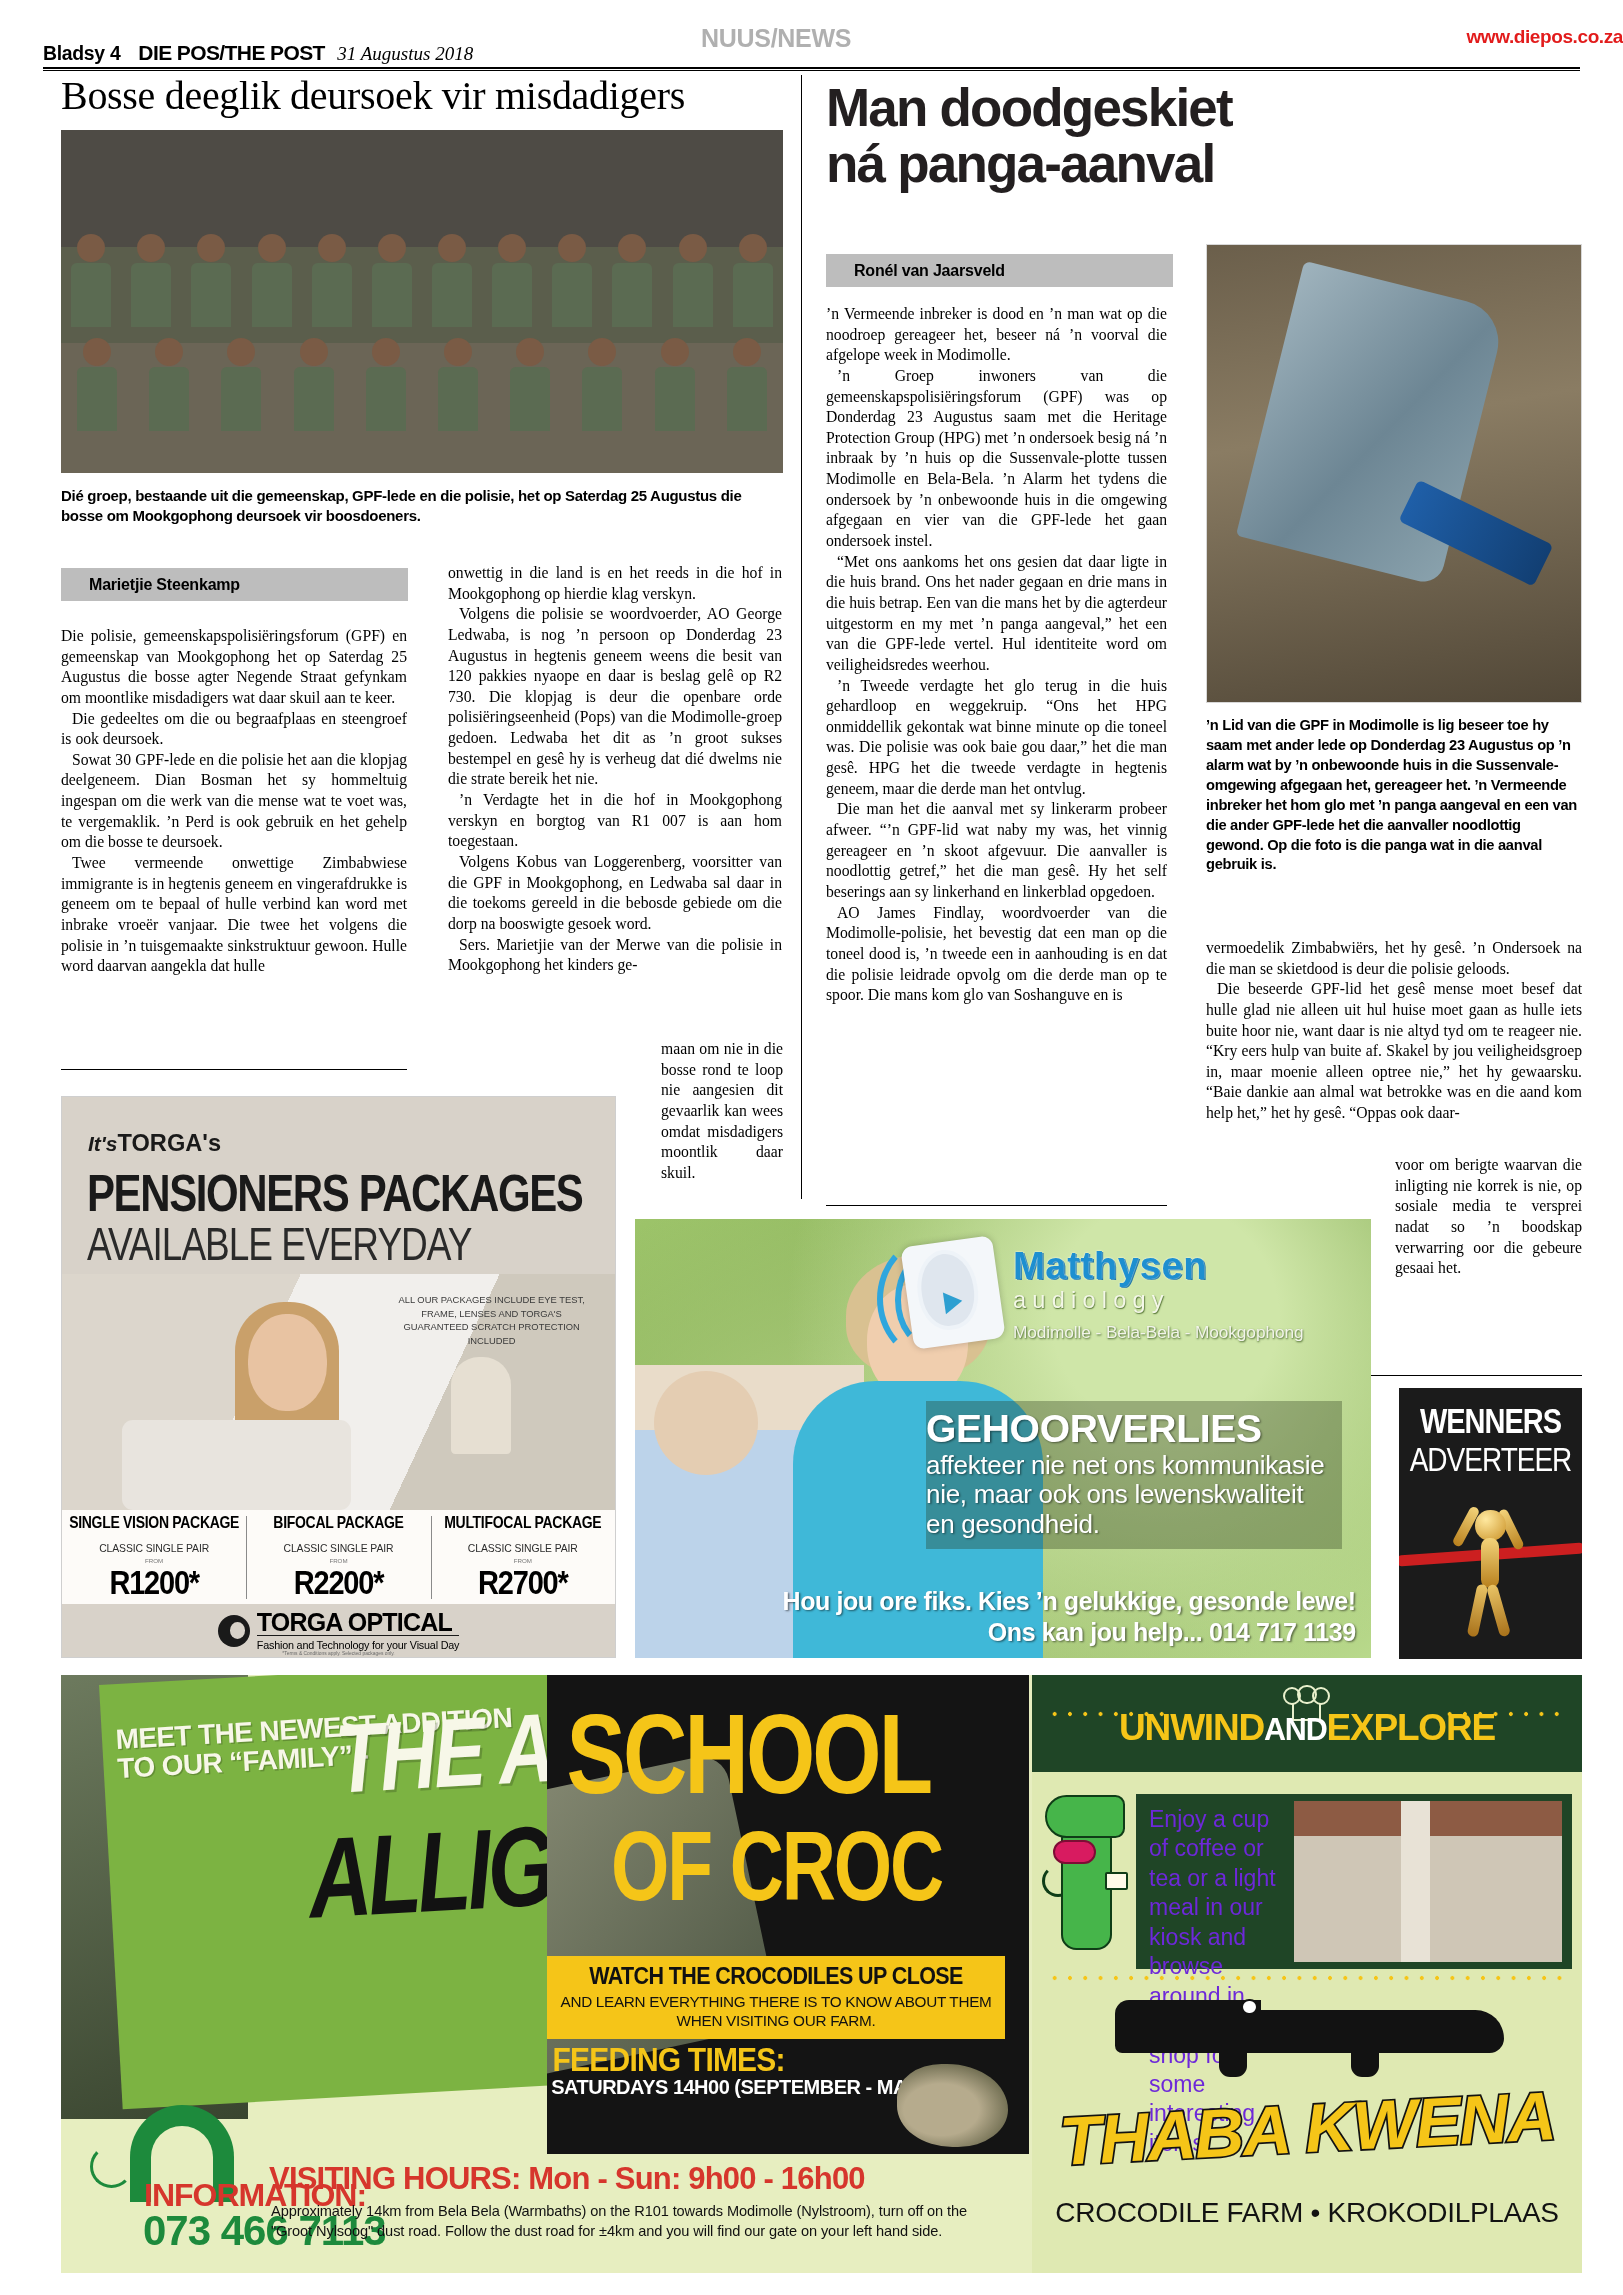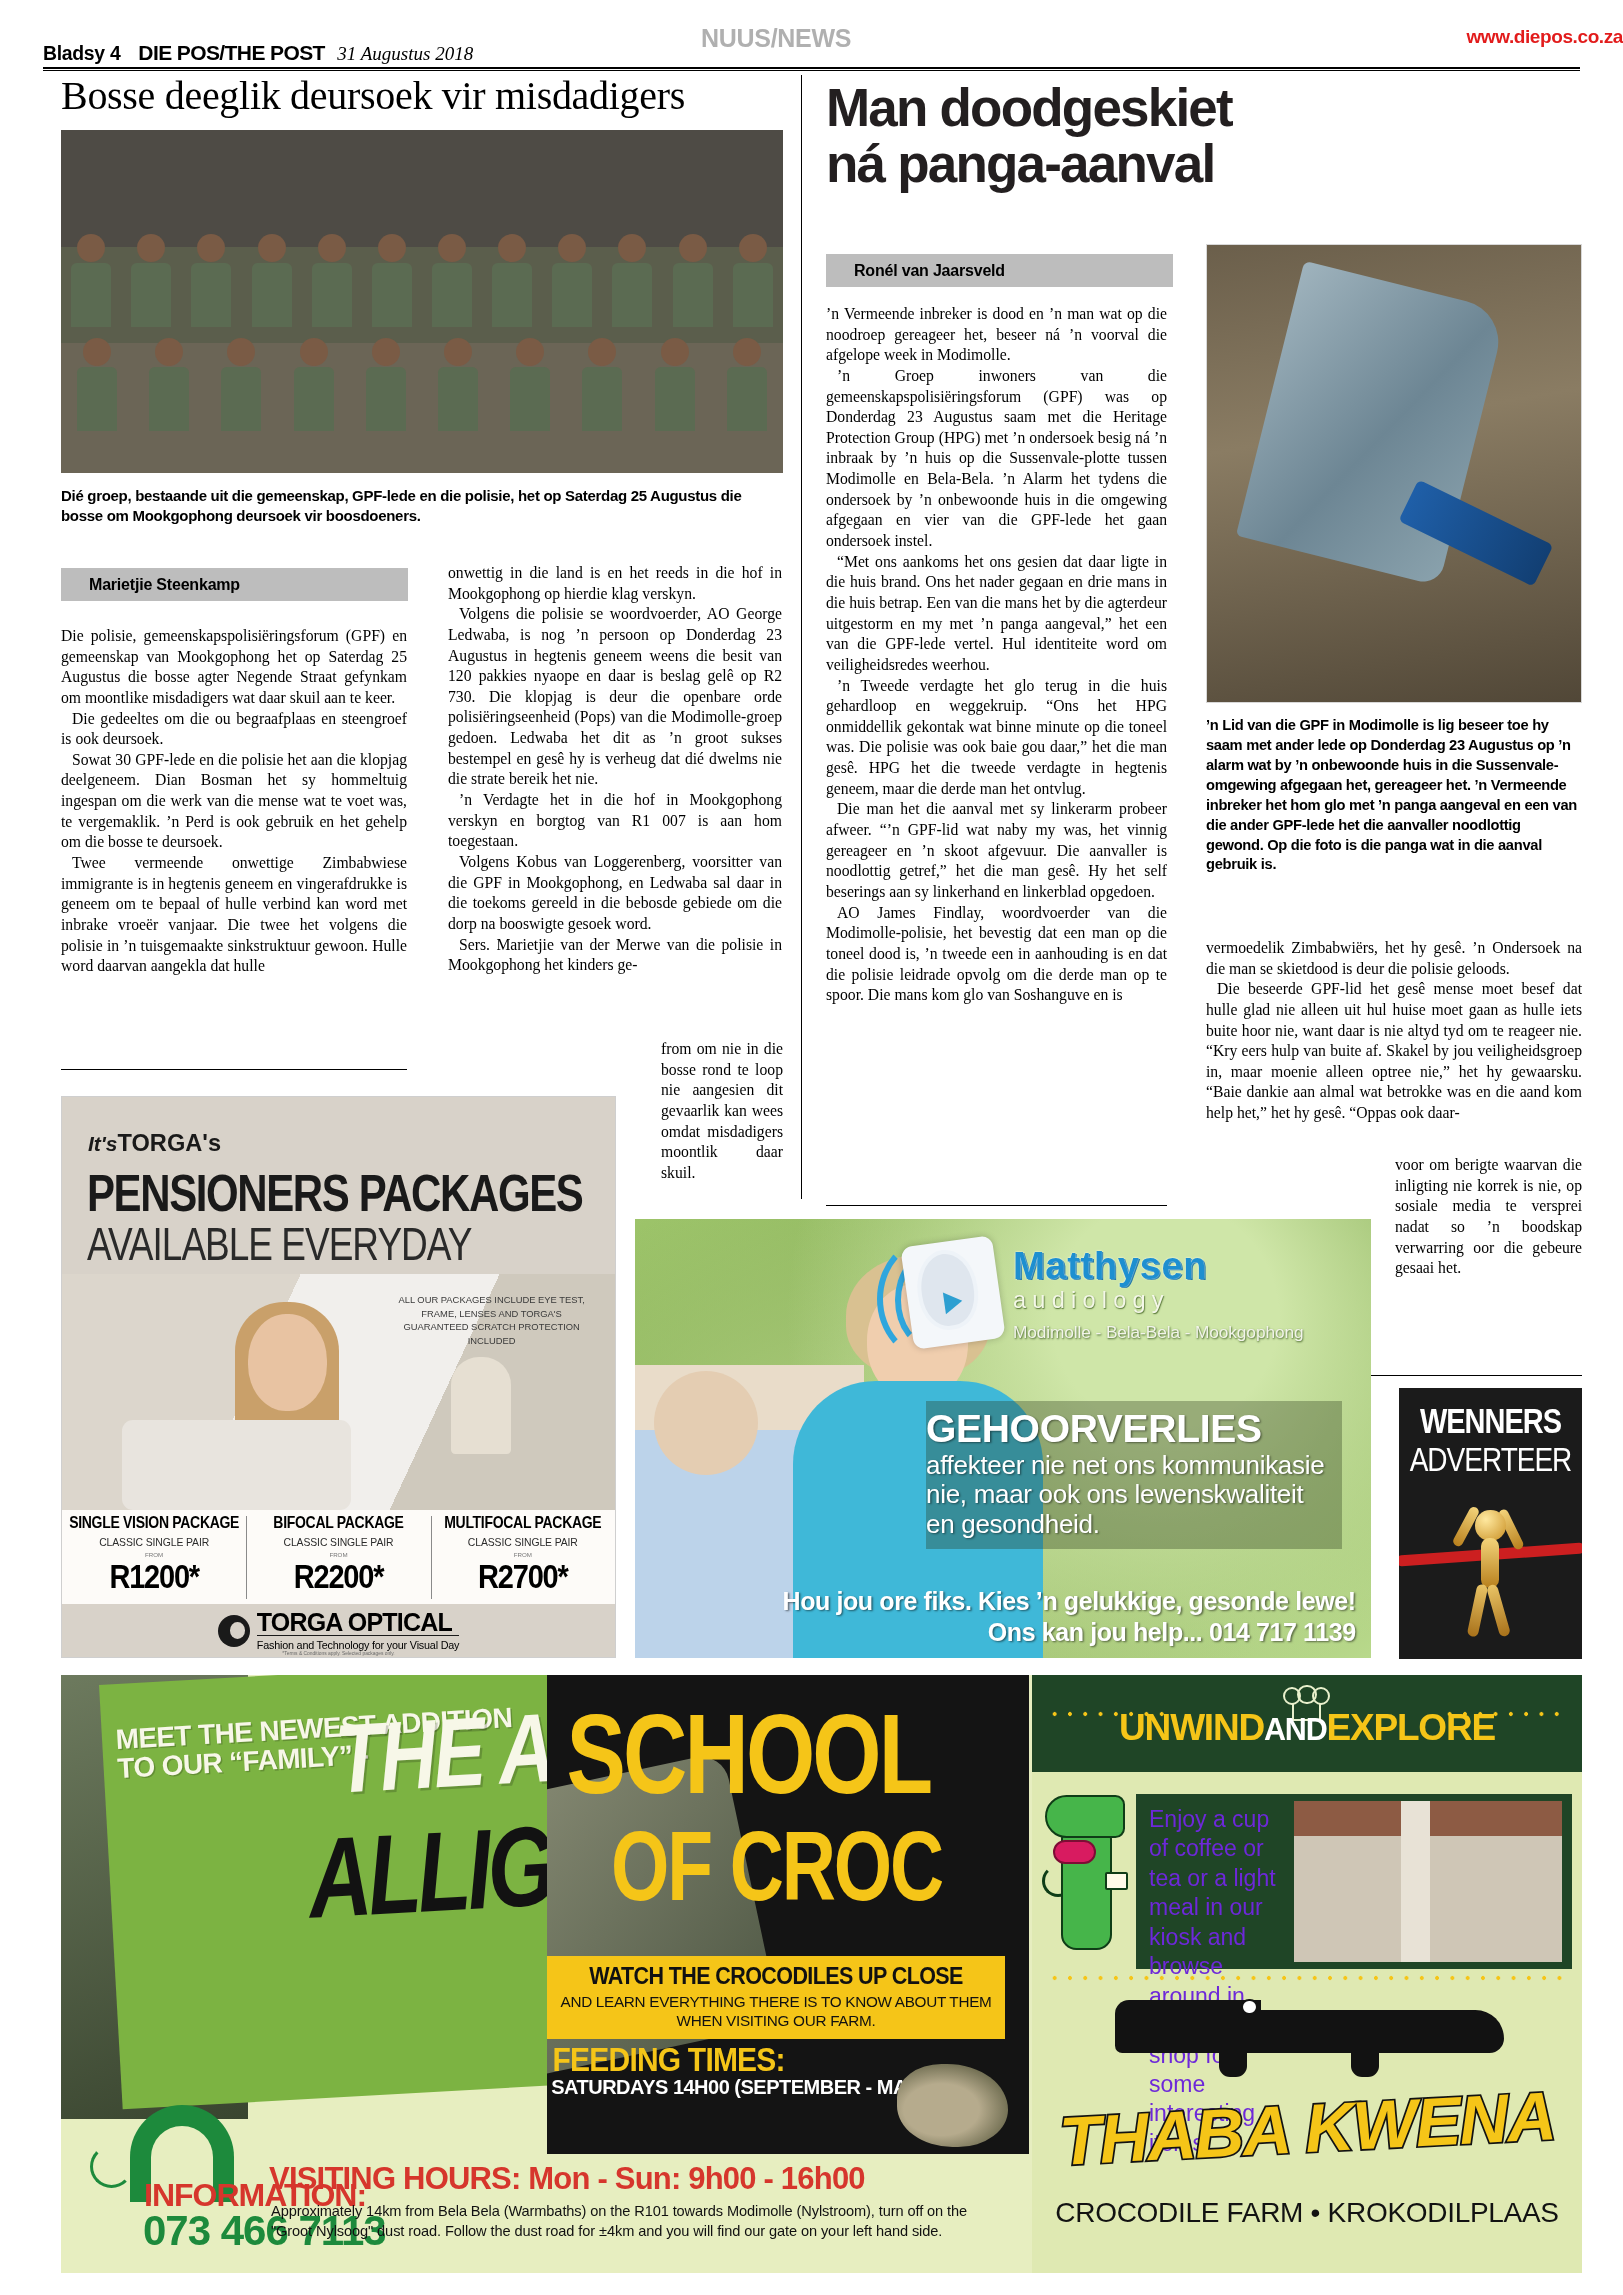--- a/index.html
+++ b/index.html
@@ -142,21 +142,21 @@
                 height: 97px; display: flex; background: #fdfbf8; }
   .torga-pkg { flex: 1; text-align: center; position: relative; padding-top: 4.2px; }
   .torga-pkg + .torga-pkg::before {
     content: ""; position: absolute; left: 0; top: 5.6px; bottom: 8.3px;
     width: 0.7px; background: #8a8a8a;
   }
   .pk-name { font-family: "Liberation Sans", sans-serif; font-weight: bold;
              font-size: 14px; line-height: 1.08; letter-spacing: -0.3px;
              transform: scaleY(1.2); transform-origin: center top; }
   .pk-sub { font-family: "Liberation Sans", sans-serif; font-size: 10.4px;
-            margin-top: 8px; letter-spacing: -0.1px; color: #2b2b2b; }
+            margin-top: 14px; letter-spacing: -0.1px; color: #2b2b2b; }
   .pk-from { font-family: "Liberation Sans", sans-serif; font-size: 6.2px;
              color: #777; margin-top: 2.8px; }
   .pk-price { font-family: "Liberation Sans", sans-serif; font-weight: bold;
               font-size: 29px; letter-spacing: -1.2px; margin-top: 0.7px;
               transform: scaleY(1.12); transform-origin: center top; }
   .torga-foot { position: absolute; left: 0; bottom: 0; width: 100%; height: 53px;
                 background: #d8d2c9; display: flex; align-items: center;
                 justify-content: center; }
   .torga-logo-mark { width: 32px; height: 32px; border-radius: 50%;
                      background: #1a1a1a; position: relative; margin-right: 7px; }
@@ -548,21 +548,21 @@
 </div>
 <div class="hr-thin" id="hr-left-bottom"></div>
 
 <div class="body-col" id="lcol2">
   <p>onwettig in die land is en het reeds in die hof in Mookgophong op hierdie klag verskyn.</p>
   <p>Volgens die polisie se woordvoerder, AO George Ledwaba, is nog ’n persoon op Donderdag 23 Augustus in hegtenis geneem weens die besit van 120 pakkies nyaope en daar is beslag gelê op R2 730. Die klopjag is deur die openbare orde polisiëringseenheid (Pops) van die Modimolle-groep gedoen. Ledwaba het dit as ’n groot sukses bestempel en gesê hy is verheug dat dié dwelms nie die strate bereik het nie.</p>
   <p>’n Verdagte het in die hof in Mookgophong verskyn en borgtog van R1 007 is aan hom toegestaan.</p>
   <p>Volgens Kobus van Loggerenberg, voorsitter van die GPF in Mookgophong, en Ledwaba sal daar in die toekoms gereeld in die bebosde gebiede om die dorp na booswigte gesoek word.</p>
   <p>Sers. Marietjie van der Merwe van die polisie in Mookgophong het kinders ge-</p>
 </div>
-<div class="body-col" id="lcol2b">from om nie in die bosse rond te loop nie aangesien dit gevaarlik kan wees omdat misdadigers moontlik daar skuil.</div>
+<div class="body-col" id="lcol2b">maan om nie in die bosse rond te loop nie aangesien dit gevaarlik kan wees omdat misdadigers moontlik daar skuil.</div>
 
 <div class="r-head">
   <div>Man doodgeskiet</div>
   <div>ná panga-aanval</div>
 </div>
 
 <div class="byline-bar" id="byline-right">
   <span>Ronél  van Jaarsveld</span>
 </div>
 

